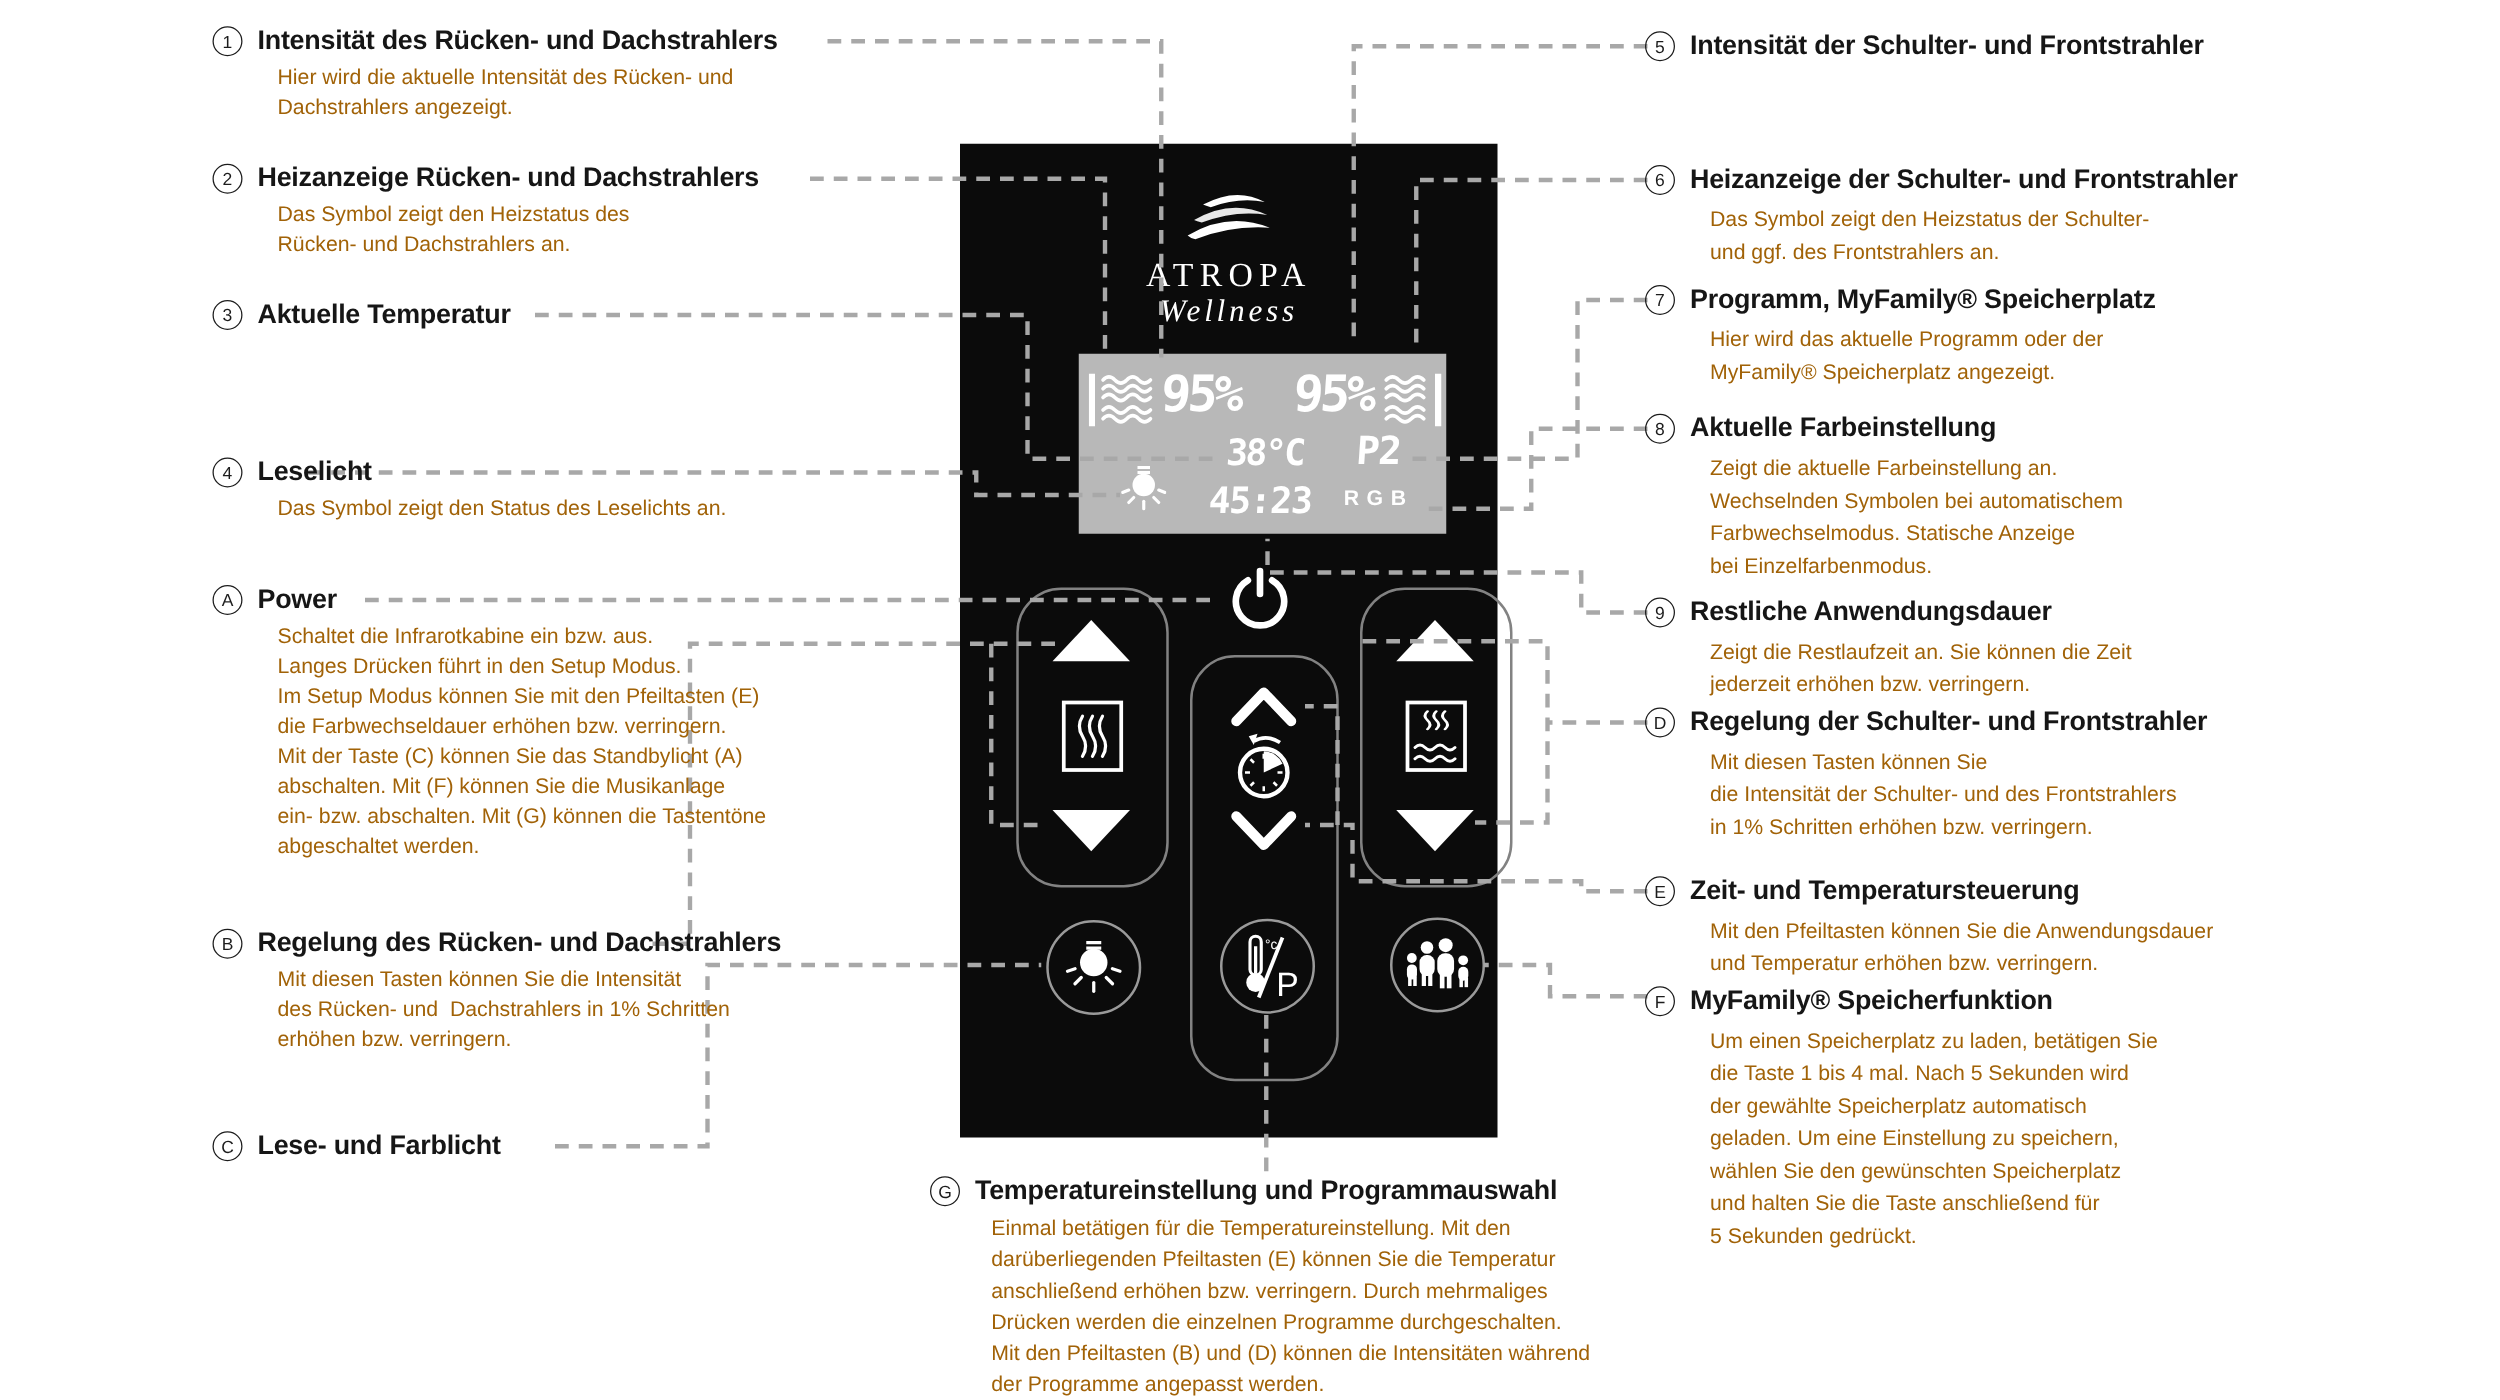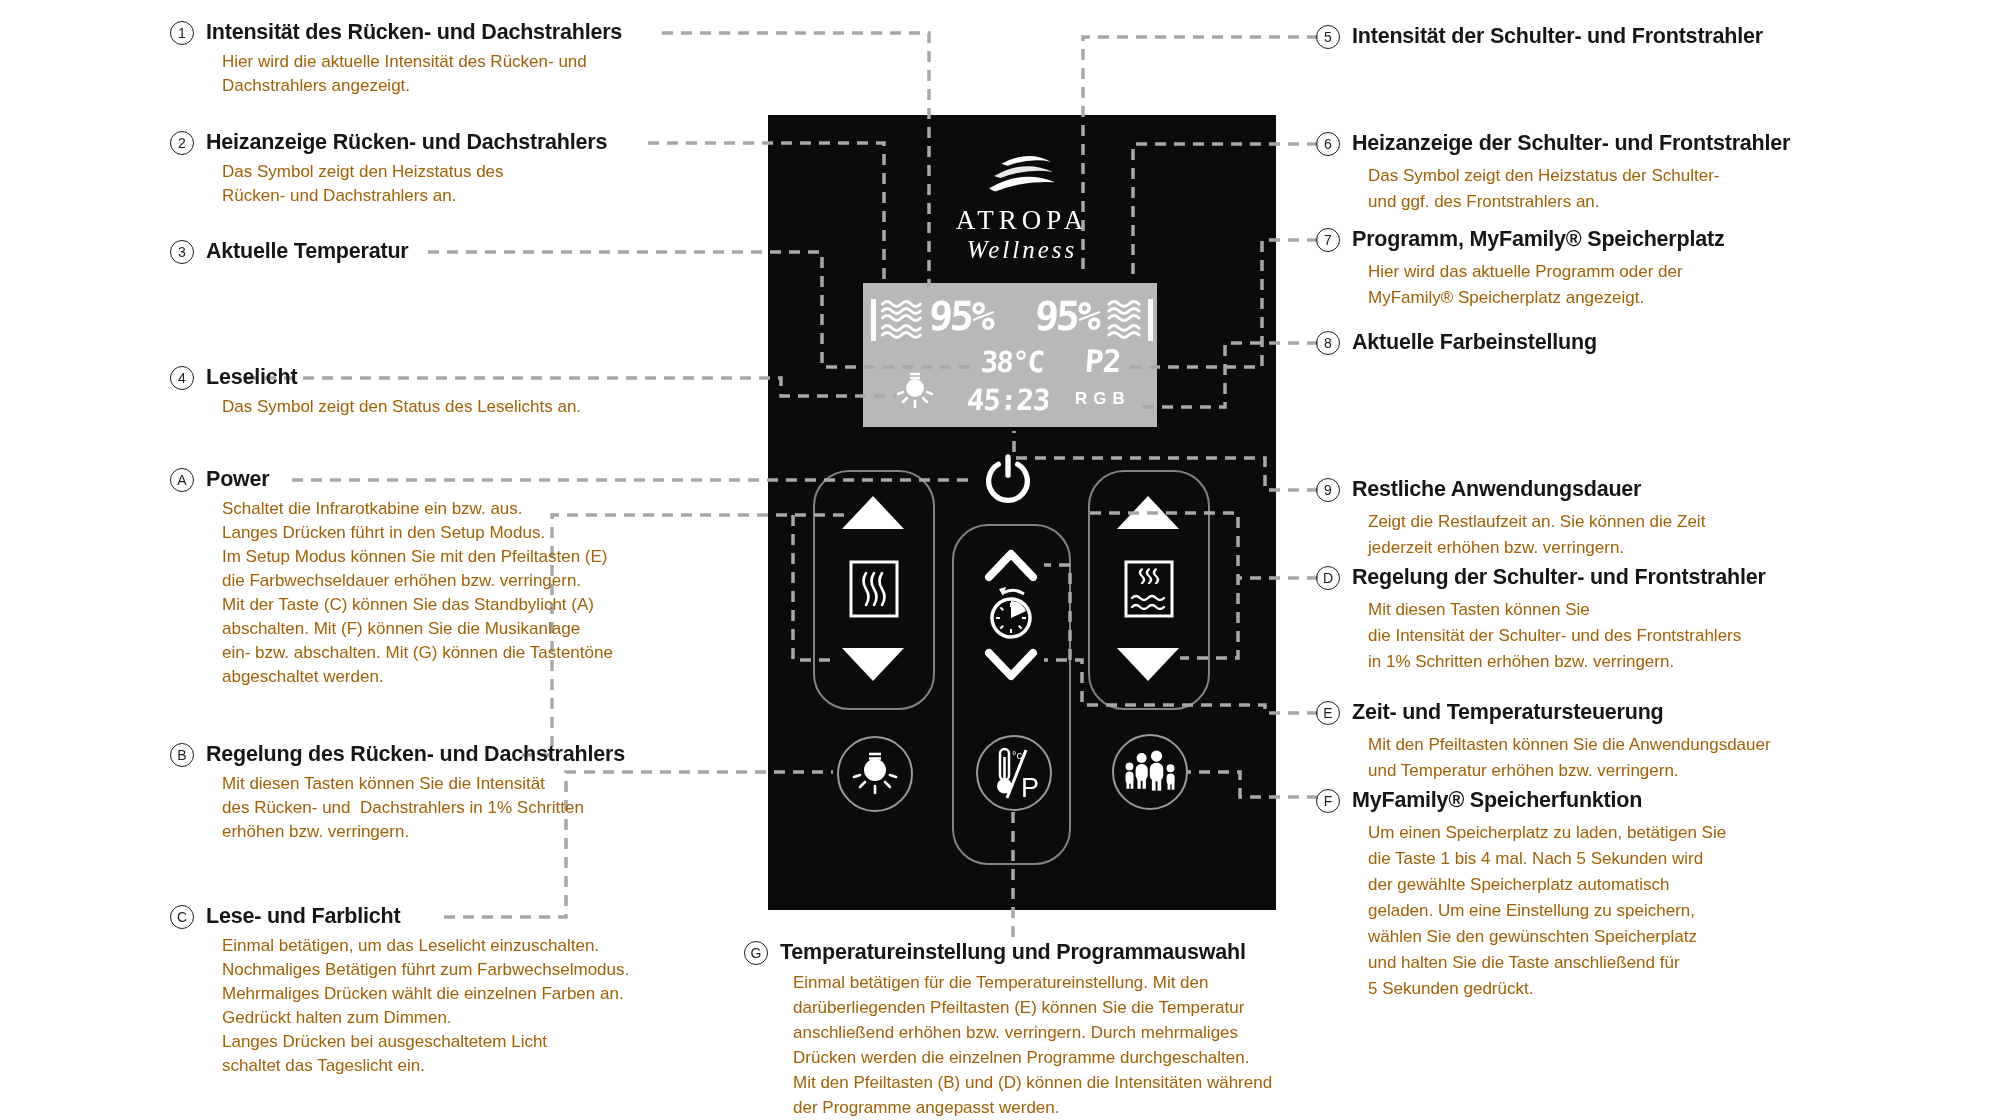--- a/index.html
+++ b/index.html
@@ -37,21 +37,21 @@
   .ann-r5{left:1316px;top:565px;}
   .ann-r6{left:1316px;top:700px;}
   .ann-r7{left:1316px;top:788px;}
   .ann-g {left:744px;top:940px;}
 
   
   #connectors{position:absolute;left:0;top:0;z-index:5;pointer-events:none;}
   #connectors path{fill:none;stroke:#a8a8a8;stroke-width:3.5;stroke-dasharray:11 8;}
 
   
-  .panel{position:absolute;left:768px;top:115px;width:508px;height:795px;background:#0b0b0b;z-index:1;}
+  .panel{position:absolute;left:768px;top:115px;width:430px;height:795px;background:#0b0b0b;z-index:1;}
   .logo{position:absolute;left:0;top:38px;width:100%;text-align:center;color:#fff;}
   .logo svg{display:block;margin:0 auto;}
   .brand{font-family:"Liberation Serif", serif;font-size:27px;letter-spacing:5px;color:#fff;margin-top:8px;}
   .brand-sub{font-family:"Liberation Serif", serif;font-style:italic;font-size:25px;letter-spacing:3px;color:#fff;margin-top:0px;}
 
   .lcd{position:absolute;left:95px;top:168px;width:294px;height:144px;background:#b8b8b8;}
   .lcd .seg{font-family:"DejaVu Sans Mono", monospace;font-weight:700;color:#fff;position:absolute;transform:skewX(-4deg);}
   .v-int{font-size:40px;letter-spacing:-3px;top:10px;}
   .v-int-l{left:66px;}
   .v-int-r{left:172px;}
@@ -312,26 +312,20 @@
     </div>
   <div class="desc">Mit diesen Tasten können Sie die Intensität
 des Rücken- und  Dachstrahlers in 1% Schritten
 erhöhen bzw. verringern.</div>
 </div>
 <div class="ann ann-l6 col-l">
   <div class="hd">
       <span class="marker">C</span>
       <span class="title">Lese- und Farblicht</span>
     </div>
-  <div class="desc">Einmal betätigen, um das Leselicht einzuschalten.
-Nochmaliges Betätigen führt zum Farbwechselmodus.
-Mehrmaliges Drücken wählt die einzelnen Farben an.
-Gedrückt halten zum Dimmen.
-Langes Drücken bei ausgeschaltetem Licht
-schaltet das Tageslicht ein.</div>
 </div>
 
 <div class="ann ann-r0 col-r">
   <div class="hd">
       <span class="marker">5</span>
       <span class="title">Intensität der Schulter- und Frontstrahler</span>
     </div>
 </div>
 <div class="ann ann-r1 col-r">
   <div class="hd">
@@ -347,20 +341,24 @@
       <span class="title">Programm, MyFamily® Speicherplatz</span>
     </div>
   <div class="desc">Hier wird das aktuelle Programm oder der
 MyFamily® Speicherplatz angezeigt.</div>
 </div>
 <div class="ann ann-r3 col-r">
   <div class="hd">
       <span class="marker">8</span>
       <span class="title">Aktuelle Farbeinstellung</span>
     </div>
+  <div class="desc">Zeigt die aktuelle Farbeinstellung an.
+Wechselnden Symbolen bei automatischem
+Farbwechselmodus. Statische Anzeige
+bei Einzelfarbenmodus.</div>
 </div>
 <div class="ann ann-r4 col-r">
   <div class="hd">
       <span class="marker">9</span>
       <span class="title">Restliche Anwendungsdauer</span>
     </div>
   <div class="desc">Zeigt die Restlaufzeit an. Sie können die Zeit
 jederzeit erhöhen bzw. verringern.</div>
 </div>
 <div class="ann ann-r5 col-r">

